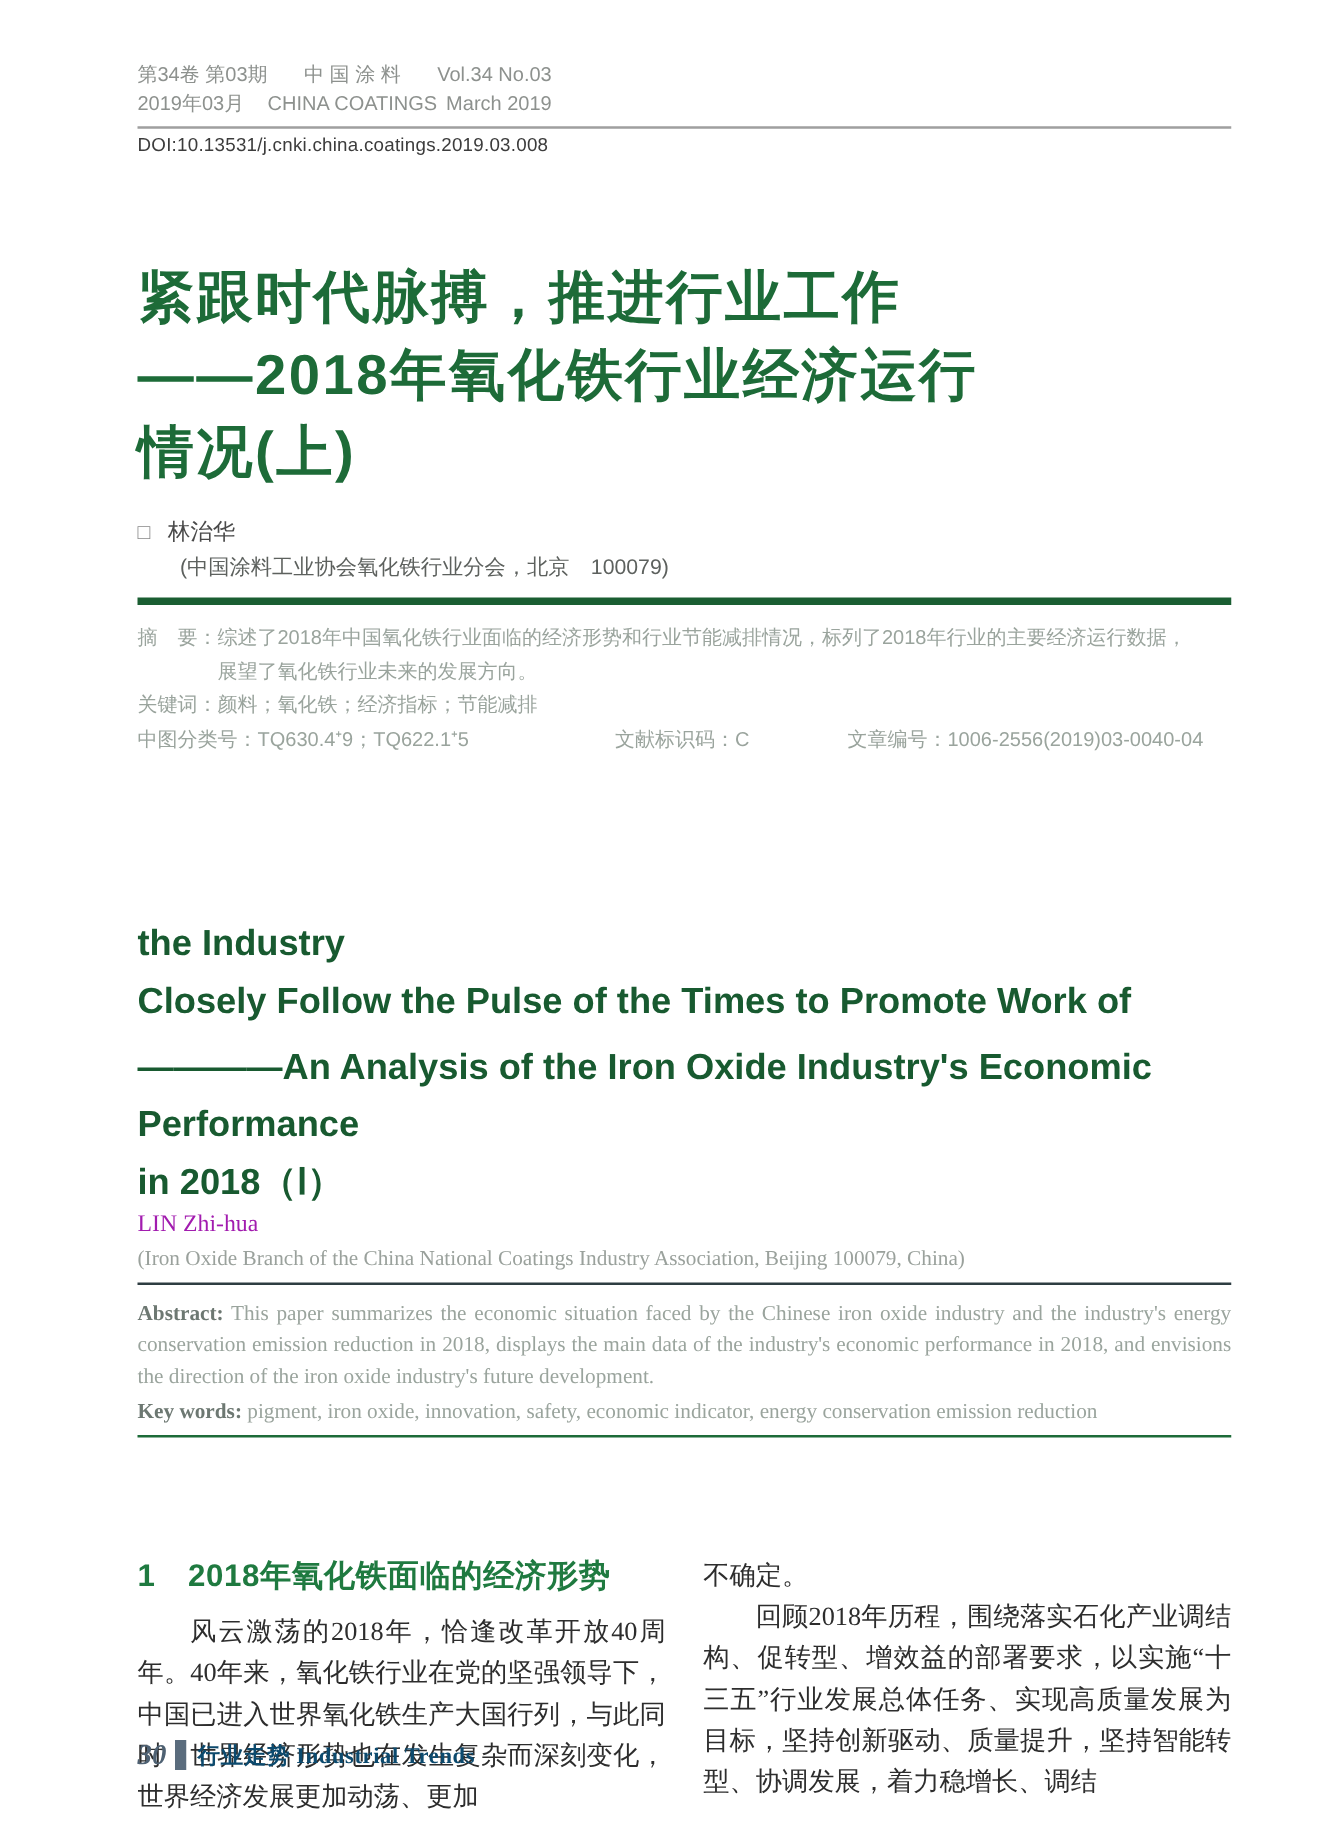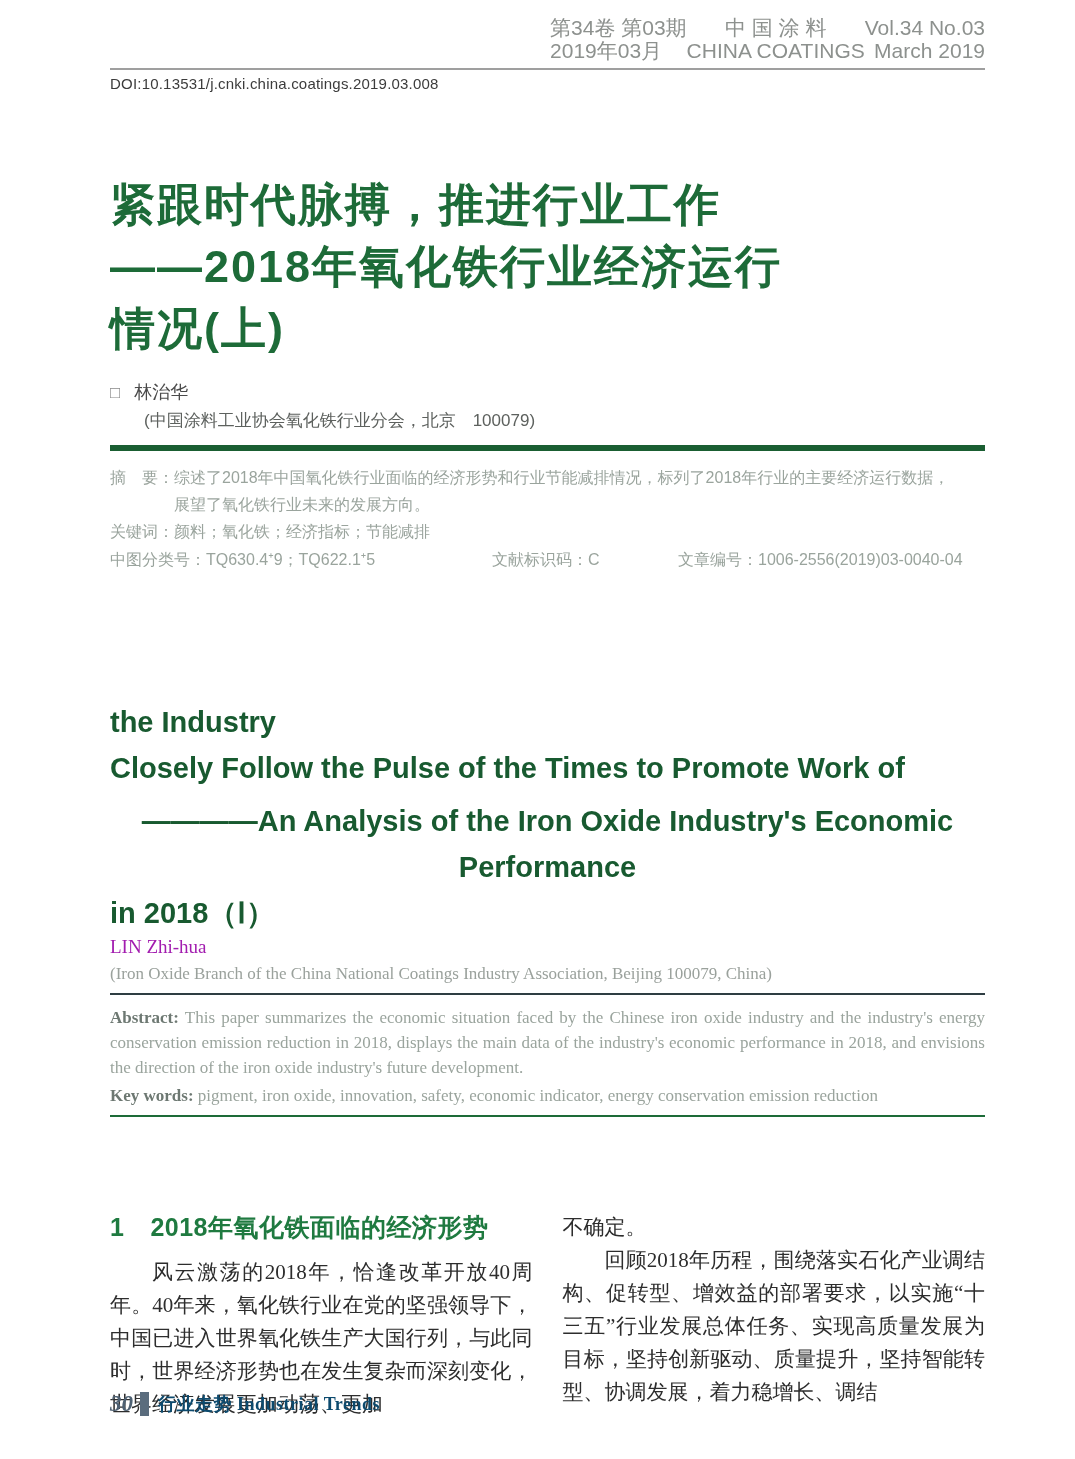--- a/index.html
+++ b/index.html
@@ -8,23 +8,23 @@
     position:relative;
     width:1075px; height:1459px;
     margin:0 auto;
     background:#fff;
     font-family:"Liberation Sans", sans-serif;
     overflow:hidden;
   }
   .content { padding:0 90px 0 110px; }
 
   
-  .hdr { display:flex; justify-content:flex-end; align-items:flex-start;
-         padding-top:16px; padding-bottom:6px; border-bottom:2px solid #9f9f9f;
-         color:var(--hdr-gray,#8d918e); font-size:21px; line-height:23px; }
+  .hdr { display:flex; justify-content:flex-start; align-items:flex-start;
+         padding-top:49px; padding-bottom:6px; border-bottom:2px solid #9f9f9f;
+         color:var(--hdr-gray,#8d918e); font-size:16px; line-height:23px; }
   .hdr .c { text-align:center; }
   .hdr .r { text-align:right; }
   .doi { margin-top:5px; font-size:15px; color:#3c3c3c; letter-spacing:.2px; }
 
   
   .title-cn { margin-top:82px; color:var(--green,#1d6b38); font-weight:bold;
               font-size:45px; line-height:62px; letter-spacing:2px;
               font-family:"Liberation Sans", sans-serif; }
 
   
@@ -36,21 +36,21 @@
   
   .abs-cn { margin-top:13px; color:var(--abs-gray,#9aa49d); font-size:16px; line-height:27px; }
   .abs-cn .cont2 { padding-left:64px; }
   .abs-meta { display:flex; margin-top:1px; }
   .abs-meta .m1 { width:382px; }
   .abs-meta .m2 { width:186px; }
 
   
   .title-en { margin-top:126px; color:var(--green-en,#185a30); font-weight:bold;
               font-size:29px; line-height:46px; }
-  .title-en .part2 { margin-top:7px;text-align:center; }
+  .title-en .part2 { margin-top:7px; }
 
   
   .lin { color:#a21caf; font-size:19px;font-family:Liberation Serif, serif; }
   .affil-en { margin-top:6px; color:#9aa19c; font-size:17px; 
               font-family:"Liberation Serif", serif; }
   .rule-dark { border-top:2px solid #2e3d42; margin-top:9px; }
   .abs-en { margin-top:10px; color:var(--abs-gray,#9aa49d); font-size:17px; line-height:25px;
             font-family:"Liberation Serif", serif; text-align:justify; }
   .abs-en b { color:#6d7872; font-weight:bold; }
   .kw-en { margin-top:3px; }

